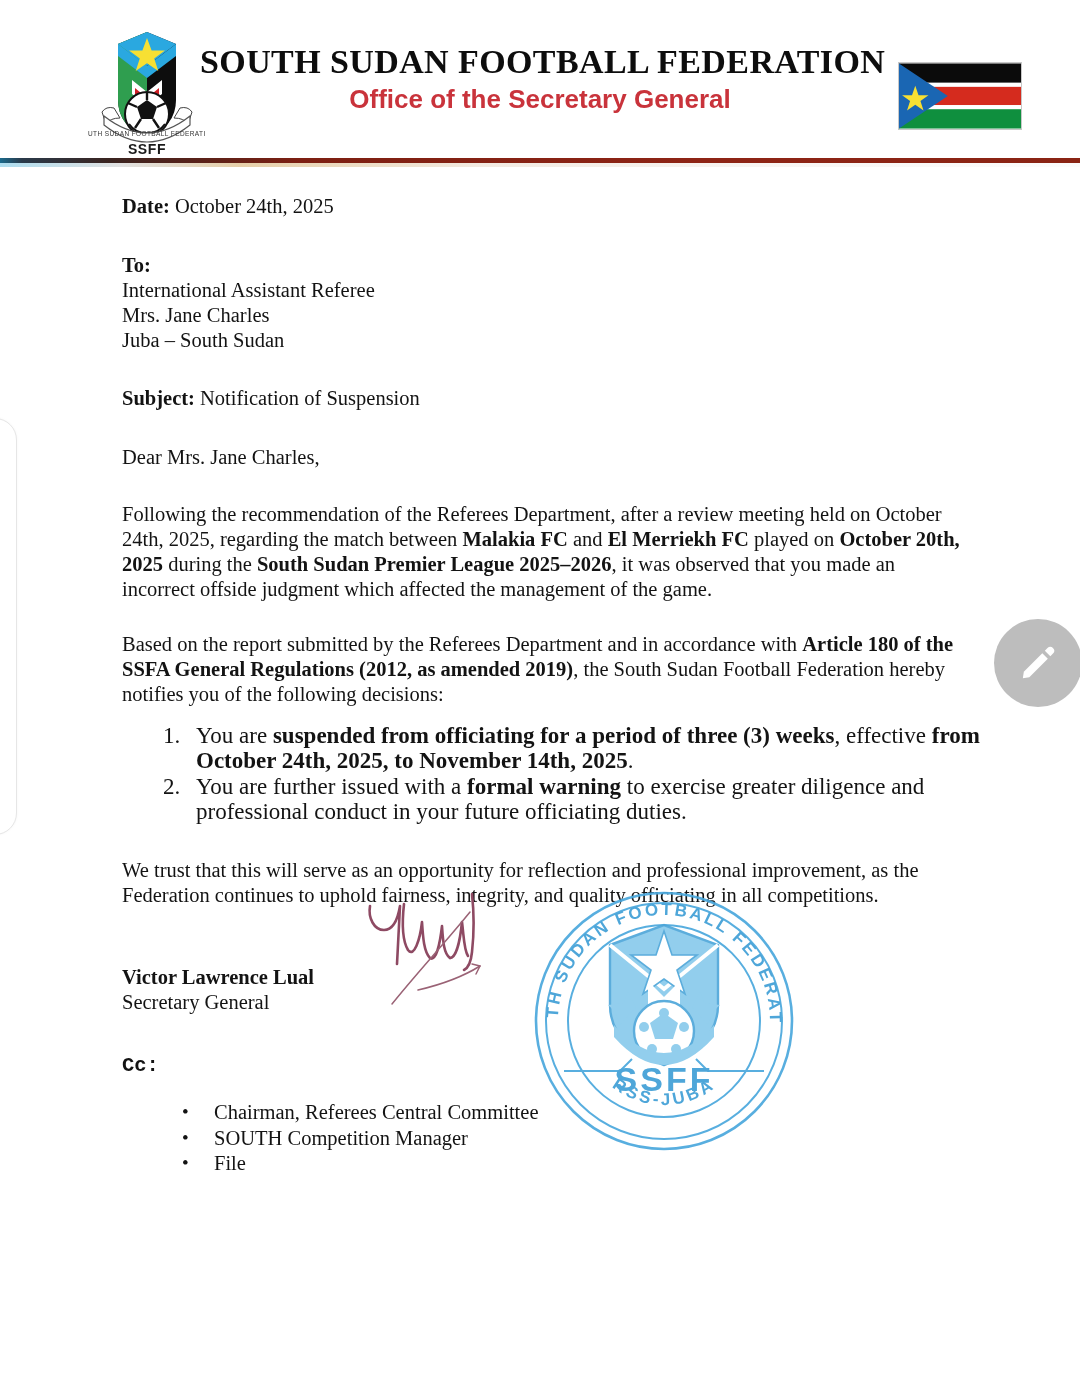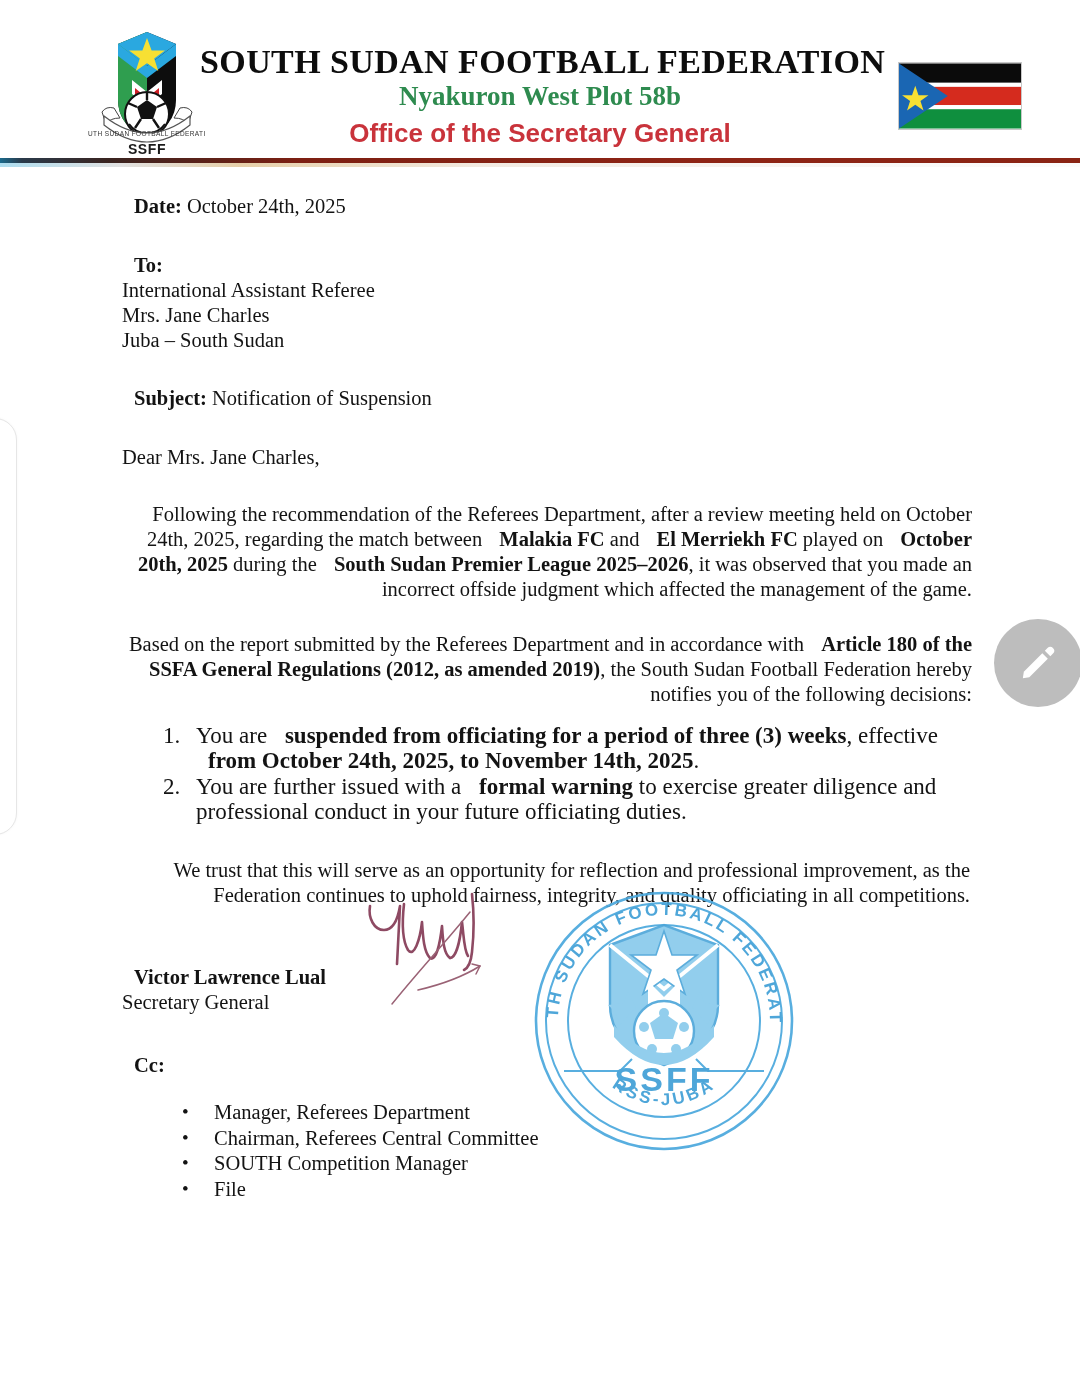--- a/index.html
+++ b/index.html
@@ -126,33 +126,33 @@
   .body-wrap {
     position: relative;
     padding: 0 90px 0 122px;
   }
   .line {
     font-family: "Liberation Serif", serif;
     font-size: 20.5px;
     color: #131313;
     line-height: 25px;
   }
-  .b { font-weight: bold; margin-left: 12px; }
+  .b { font-weight: bold; }
 
   .blk-date { margin-top: 34px; }
   .blk-to   { margin-top: 34px; }
   .blk-subject { margin-top: 33px; }
   .blk-salutation { margin-top: 34px; }
 
   .para {
     font-family: "Liberation Serif", serif;
     font-size: 20.5px;
     color: #131313;
     line-height: 25px;
-    text-align: right;
+    text-align: left;
   }
   .blk-p1 { margin-top: 32px; width: 850px; }
   .blk-p2 { margin-top: 30px; width: 850px; }
   .blk-p3 { margin-top: 34px; width: 848px; }
 
   ol.decisions {
     margin: 16px 0 0 0;
     padding-left: 64px;
     width: 800px;
   }
@@ -160,21 +160,21 @@
     font-family: "Liberation Serif", serif;
     font-size: 23px;
     color: #131313;
     line-height: 25px;
     padding-left: 10px;
     margin-bottom: 1px;
   }
 
   .blk-sincerely { margin-top: 36px; }
   .blk-signer { margin-top: 57px; }
-  .blk-cc { margin-top: 38px; }
+  .blk-cc { margin-top: 38px; font-family: Liberation Mono, monospace; }
 
   ul.cc-list {
     margin: 22px 0 0 0;
     padding-left: 60px;
     list-style: none;
   }
   ul.cc-list li {
     font-family: "Liberation Serif", serif;
     font-size: 20.5px;
     color: #131313;
@@ -260,21 +260,20 @@
         <path d="M14 86 Q18 80 26 82 L32 92 Q22 92 18 98 Z" fill="#ffffff" stroke="#444" stroke-width="1"></path>
         <path d="M104 86 Q100 80 92 82 L86 92 Q96 92 100 98 Z" fill="#ffffff" stroke="#444" stroke-width="1"></path>
         <path d="M16 90 Q59 124 102 90 L102 99 Q59 133 16 99 Z" fill="#ffffff" stroke="#555" stroke-width="1.2"></path>
         <text x="59" y="110" font-family="Liberation Sans, sans-serif" font-size="6.5" fill="#333" text-anchor="middle" letter-spacing="0.4">SOUTH SUDAN FOOTBALL FEDERATION</text>
       </svg>
       <div class="ssff-word">SSFF</div>
     </div>
 
     <div class="lh-text">
       <div class="lh-line1">SOUTH SUDAN FOOTBALL FEDERATION</div>
-      <div class="lh-line2">Nyakuron West Plot 58b</div>
       <div class="lh-line3">Office of the Secretary General</div>
     </div>
 
     <div class="lh-flag">
       <svg viewBox="0 0 120 64" xmlns="http://www.w3.org/2000/svg">
         <rect x="0" y="0" width="120" height="19" fill="#0b0b0b"></rect>
         <rect x="0" y="19" width="120" height="4" fill="#ffffff"></rect>
         <rect x="0" y="23" width="120" height="18" fill="#d52b1e"></rect>
         <rect x="0" y="41" width="120" height="4" fill="#ffffff"></rect>
         <rect x="0" y="45" width="120" height="19" fill="#0f8f3e"></rect>
@@ -321,21 +320,20 @@
 
 
     <div class="blk-signer">
       <div class="line b">Victor Lawrence Lual</div>
       <div class="line">Secretary General</div>
     </div>
 
     <div class="line b blk-cc">Cc:</div>
 
     <ul class="cc-list">
-      <li>Manager, Referees Department</li>
       <li>Chairman, Referees Central Committee</li>
       <li>SOUTH Competition Manager</li>
       <li>File</li>
     </ul>
   </div>
 
   <div class="signature">
     <svg viewBox="0 0 180 135" xmlns="http://www.w3.org/2000/svg">
       <g fill="none" stroke="#8e4a63" stroke-width="2.6" stroke-linecap="round" stroke-linejoin="round">
         <path d="M18 28 C16 40 22 52 32 52 C42 52 46 40 48 28 C47 46 46 66 45 86"></path>

